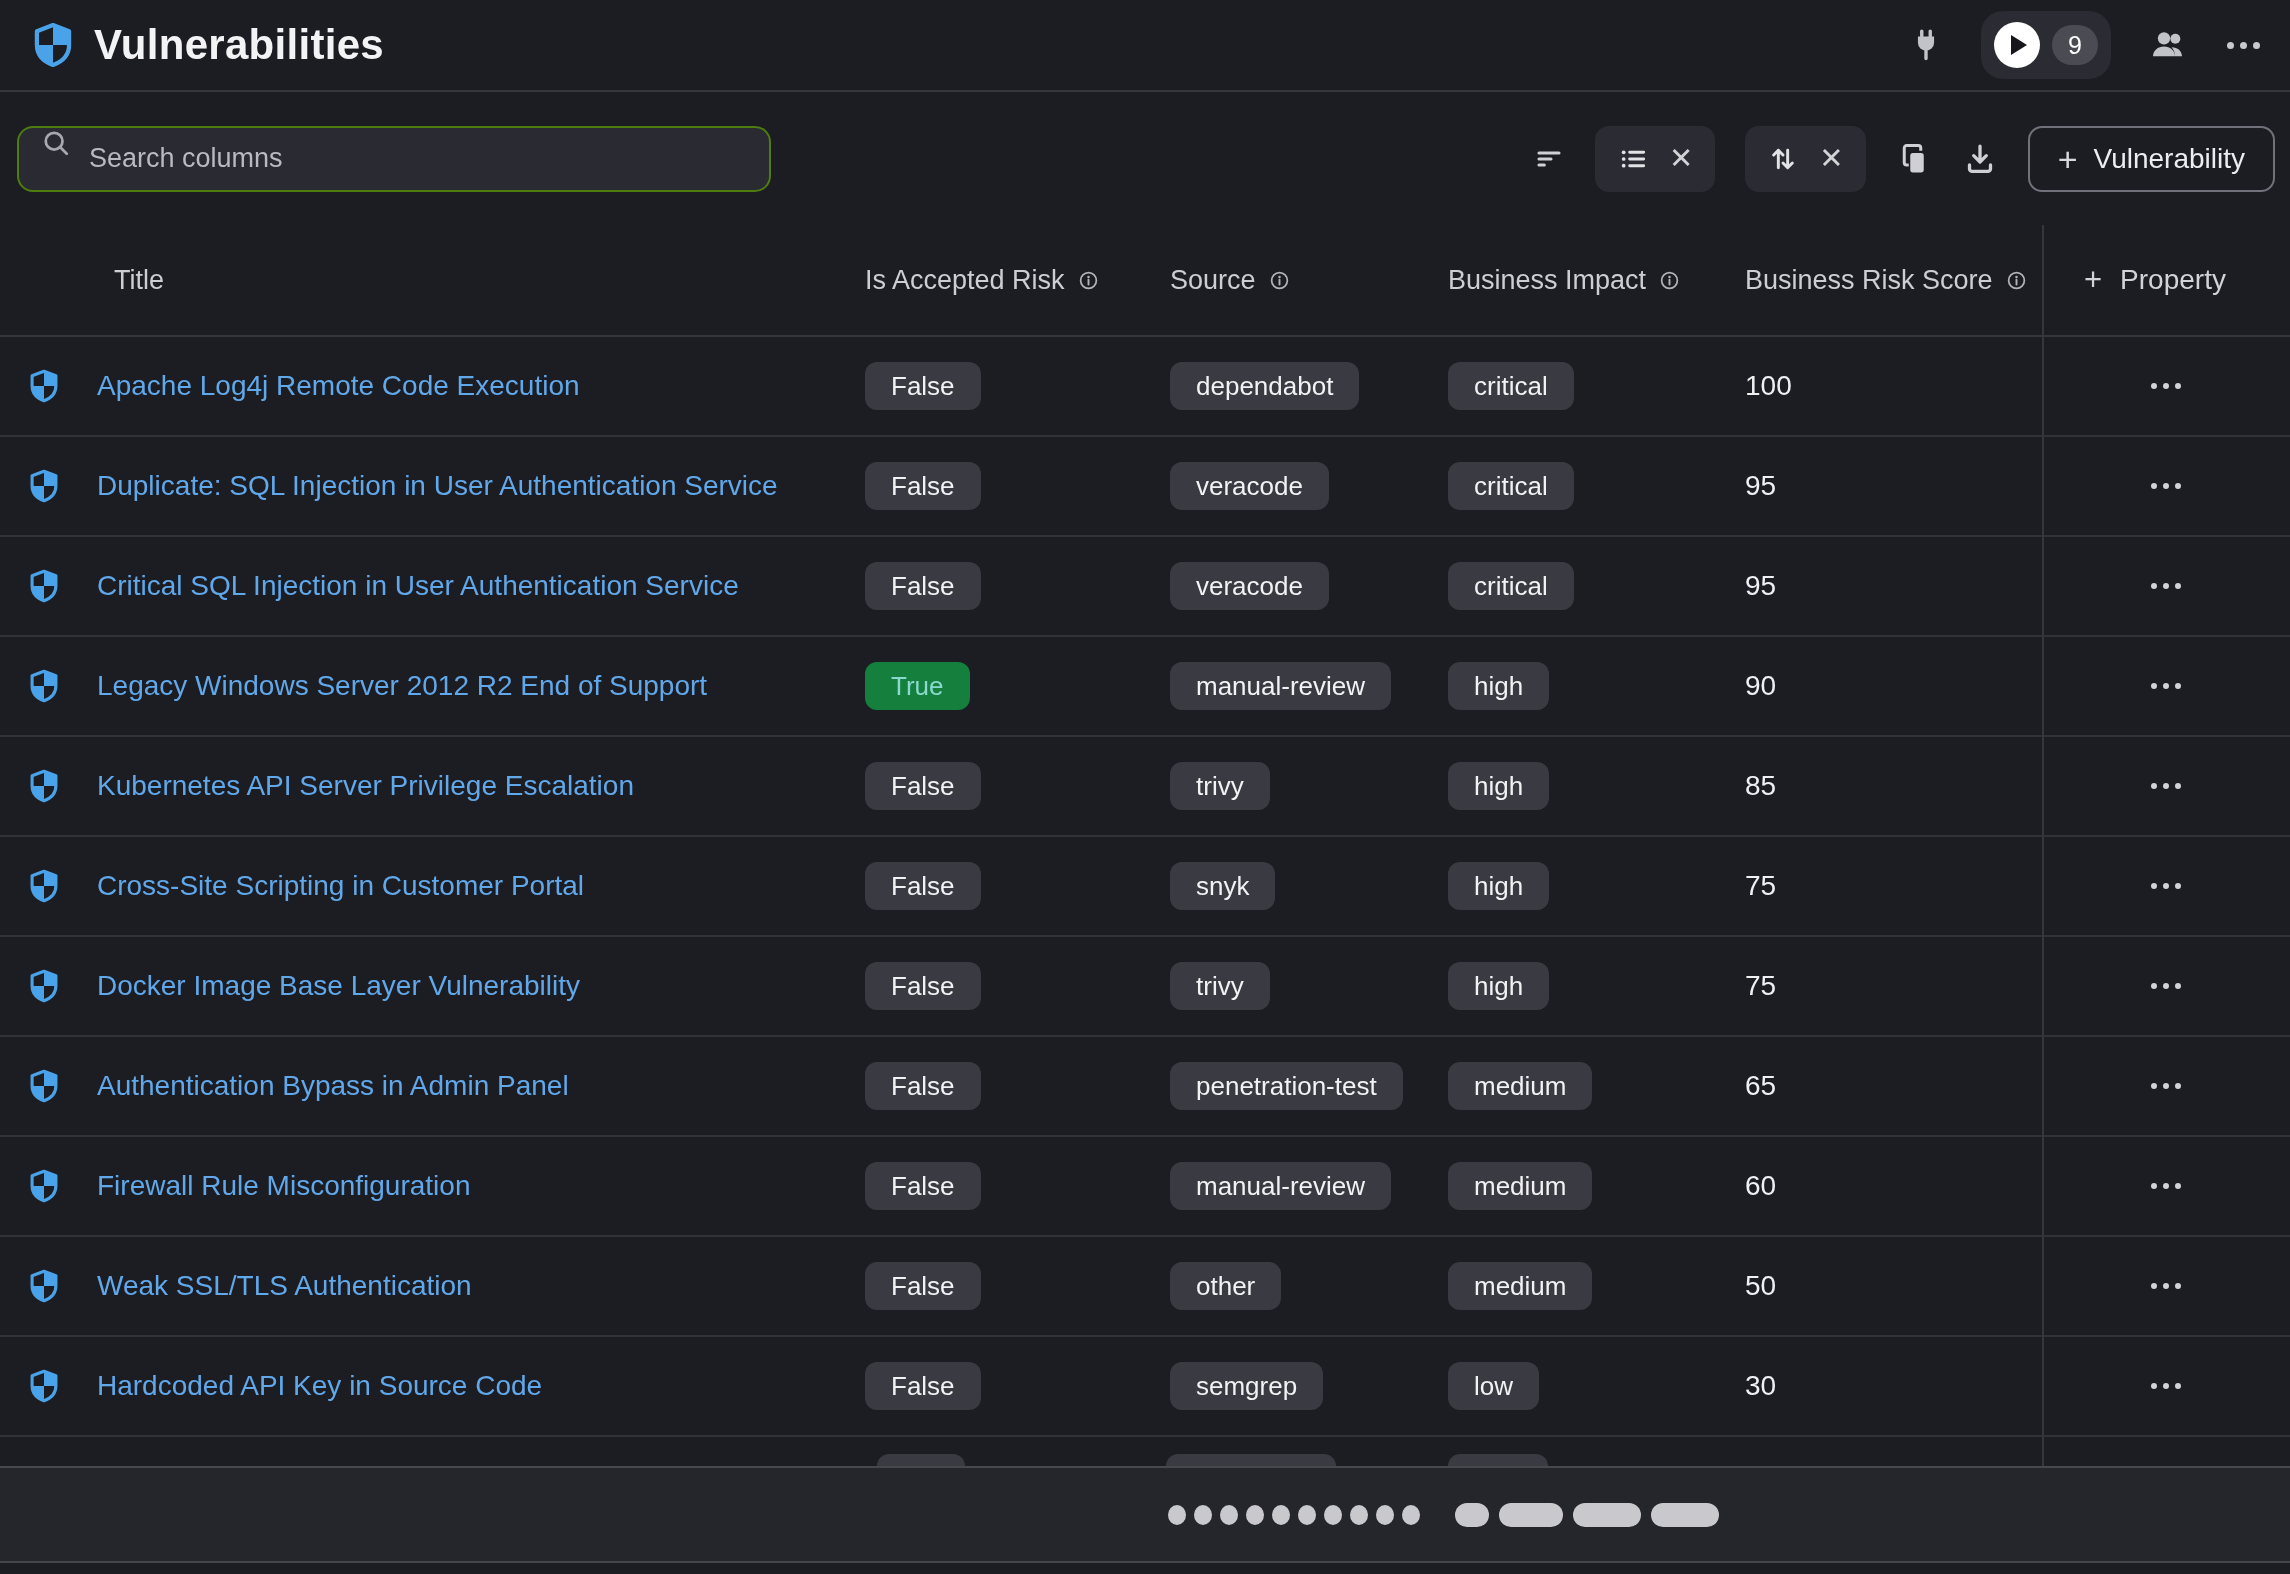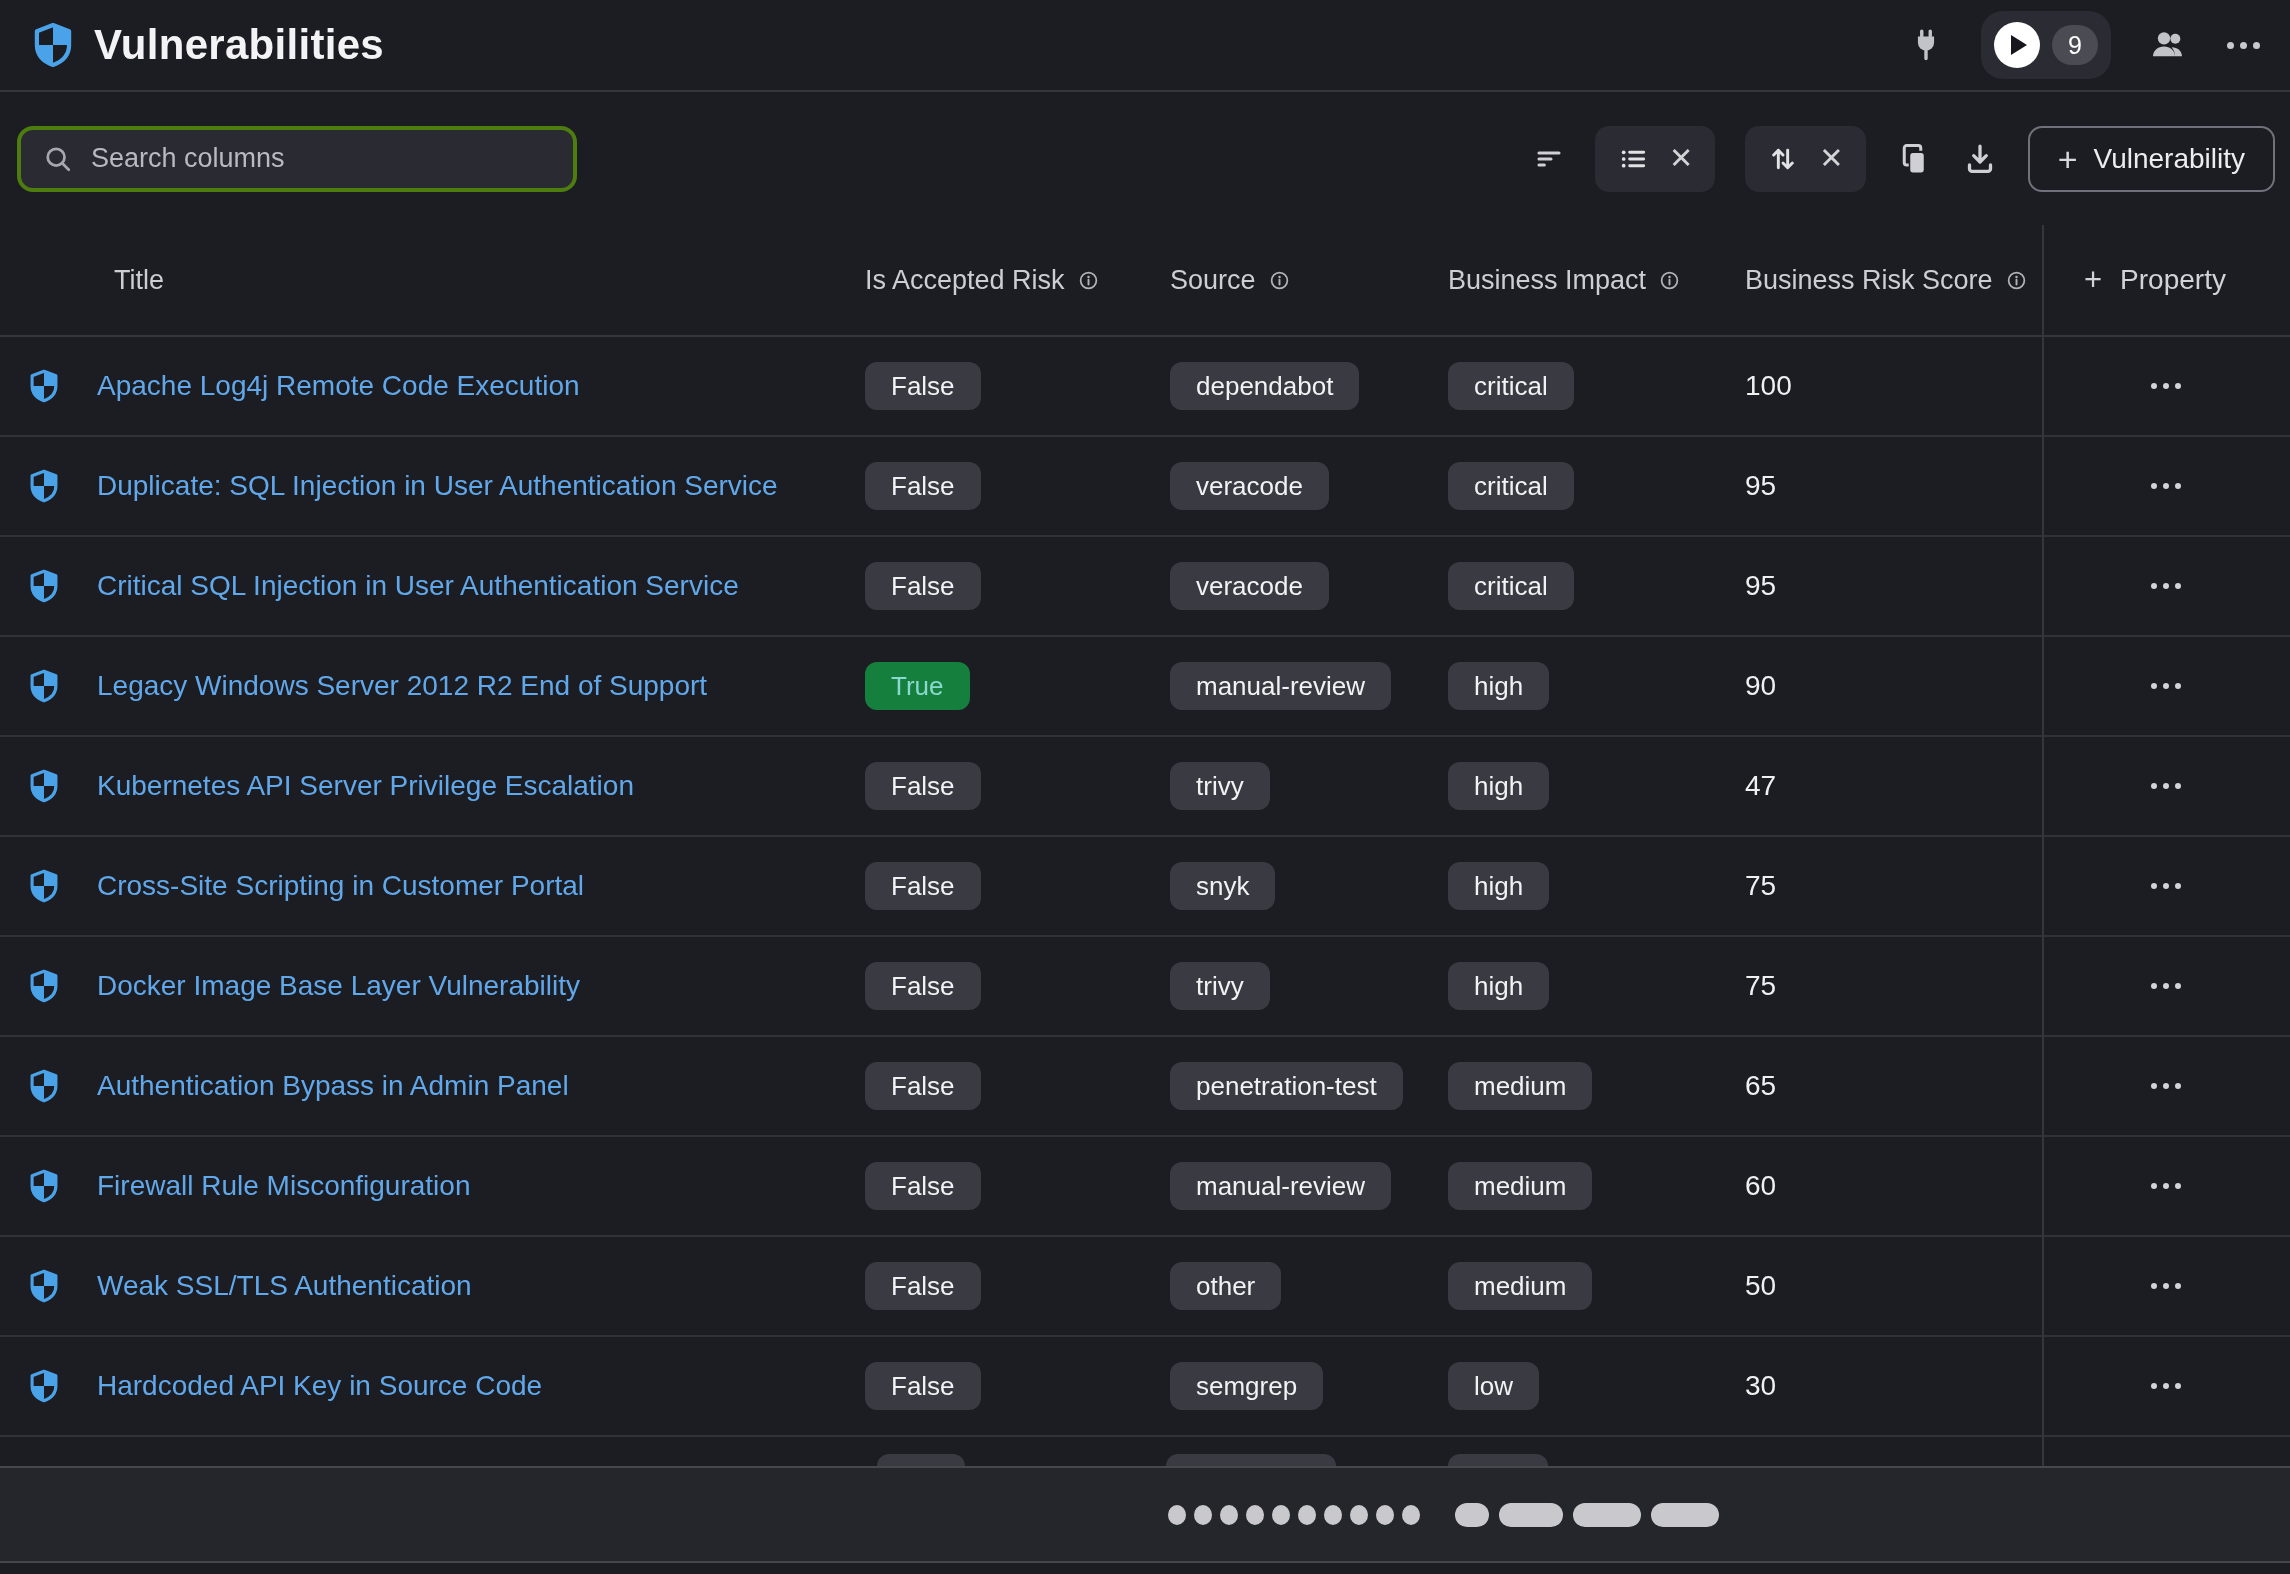--- a/index.html
+++ b/index.html
@@ -44,23 +44,23 @@
   }
   .hdots { display:flex; gap:6px; }
   .hdots i { width:7px; height:7px; border-radius:50%; background:#c8c8cf; }
 
   
   .toolbar {
     height:133px; display:flex; align-items:center; justify-content:space-between;
     padding:0 15px 0 17px;
   }
   .search-box {
-    width:560px; height:66px; background:#2a2a32;
-    border:4px solid #4d7c0f; border-radius:16px;
-    display:flex; align-items:center; gap:18px; padding:0 22px;
+    width:754px; height:66px; background:#2a2a32;
+    border:2px solid #4d7c0f; border-radius:16px;
+    display:flex; gap:18px; padding:0 22px;
   }
   .search-box input {
     flex:1; background:transparent; border:none; outline:none;
     font-size:27px; color:#d8d8de; font-family:inherit;
   }
   .search-box input::placeholder { color:#b9b9c0; }
   .toolbar-actions { display:flex; align-items:center; gap:30px; }
   .chip {
     background:#2b2b33; border-radius:14px; height:66px;
     display:flex; align-items:center; gap:20px; padding:0 22px;
@@ -357,21 +357,21 @@
       <g clip-path="url(#shieldClip)">
         <rect x="12" y="0" width="12" height="12" fill="#4aa2e8"></rect>
         <rect x="0" y="12" width="12" height="12" fill="#4aa2e8"></rect>
       </g>
       <path d="M12 1.6 L20.4 4.8 V11.9 C20.4 17.4 17 20.7 12 22.4 C7 20.7 3.6 17.4 3.6 11.9 V4.8 Z" fill="none" stroke="#4aa2e8" stroke-width="2.2" stroke-linejoin="round"></path>
     </svg>
     <a class="row-title">Kubernetes API Server Privilege Escalation</a>
     <span class="badge cell-accepted">False</span>
     <span class="badge cell-source">trivy</span>
     <span class="badge cell-impact">high</span>
-    <span class="score cell-score">47</span>
+    <span class="score cell-score">85</span>
     <button class="row-actions">
       <i></i>
           <i></i>
           <i></i>
     </button>
   </div>
 
   <div class="row grid-cols">
     <svg class="row-shield" width="34" height="34" viewBox="0 0 24 24">
       <g clip-path="url(#shieldClip)">

